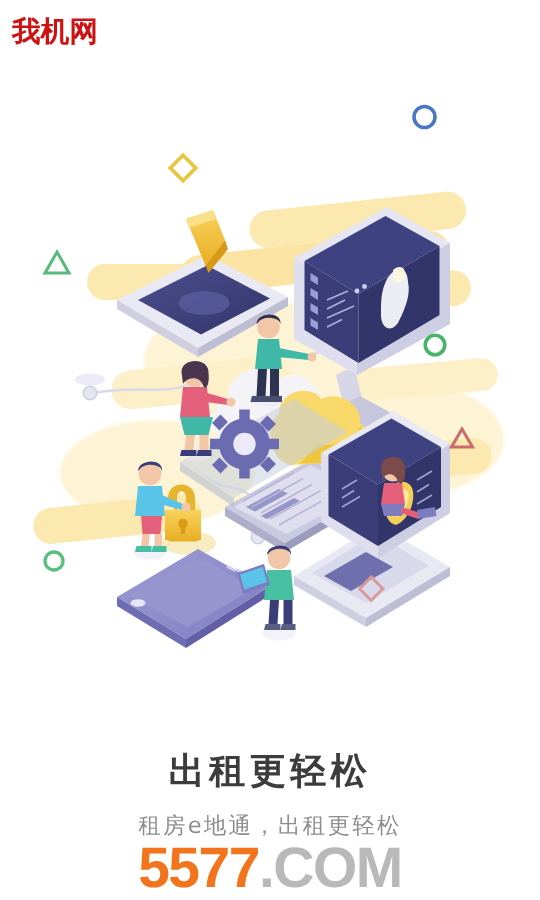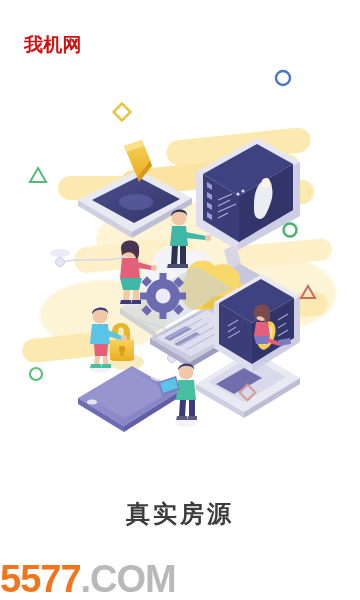--- a/index.html
+++ b/index.html
@@ -6,25 +6,24 @@
   body{
     width:360px;height:600px;
     background:#ffffff;
     font-family:"Liberation Sans","DejaVu Sans",sans-serif;
     overflow:hidden;position:relative;
   }
   #app{position:absolute;inset:0;background:#fff;overflow:hidden;}
 
   
   .wm-top{
-    position:absolute;left:24px;top:8px;
+    position:absolute;left:8px;top:8px;
     display:flex;align-items:center;gap:4px;
     font-weight:bold;letter-spacing:.2px;
     white-space:nowrap;
-    margin-top:24px;
   }
   .wm-top .cn{font-size:19px;color:#cf1111;font-family:"DejaVu Sans",sans-serif;}
   .wm-top .en{font-size:19px;color:#cf1111;}
 
   
   .stage{position:absolute;left:0;top:50px;width:360px;height:400px;}
 
   
   .ribbon{position:absolute;background:#fbe9b0;border-radius:40px;}
   .r1{left:58px;  top:126px; width:95px;  height:24px;}
@@ -55,21 +54,21 @@
   .subtitle{
     position:absolute;left:0;right:0;top:541px;
     text-align:center;font-size:15px;
     color:#8d8d8d;letter-spacing:1.5px;
     font-family:"DejaVu Sans",sans-serif;
   }
 
   
   .wm-bottom{
     position:absolute;left:0;right:0;bottom:2px;
-    font-size:38px;font-weight:bold;
+    text-align:center;font-size:38px;font-weight:bold;
     letter-spacing:-1px;line-height:1;
     font-family:"Liberation Sans",sans-serif;
   }
   .wm-bottom .num{color:#f2751d;text-shadow:0 1px 1px rgba(255,255,255,.7);}
   .wm-bottom .dom{color:#b9b9b9;text-shadow:0 1px 1px rgba(255,255,255,.7);}
 </style>
 </head>
 <body>
 
 <div id="app">
@@ -338,19 +337,20 @@
         <rect x="116" y="56" width="12" height="12" stroke="#e8c53c" stroke-width="2.4" transform="rotate(45 122 62)"></rect>
         <path d="M38 118 L46 132 L30 132 Z" stroke="#57b97a" stroke-width="2"></path>
         <circle cx="290" cy="180" r="6.5" stroke="#46b46a" stroke-width="2.4"></circle>
         <path d="M308 236 L315 248 L301 248 Z" stroke="#c96b6b" stroke-width="2"></path>
         <circle cx="36" cy="324" r="6" stroke="#5ac07e" stroke-width="2.2"></circle>
         <rect x="242" y="337" width="11" height="11" stroke="#d99a9a" stroke-width="2" transform="rotate(45 247.5 342.5)"></rect>
       </g>
     </svg>
   </div>
 
-  <div class="title">真实房源</div>
+  <div class="title">出租更轻松</div>
+  <div class="subtitle">租房e地通，出租更轻松</div>
 
   <div class="wm-bottom">
     <span class="num">5577</span><span class="dom">.COM</span>
   </div>
 
 </div>
 
 </body></html>

